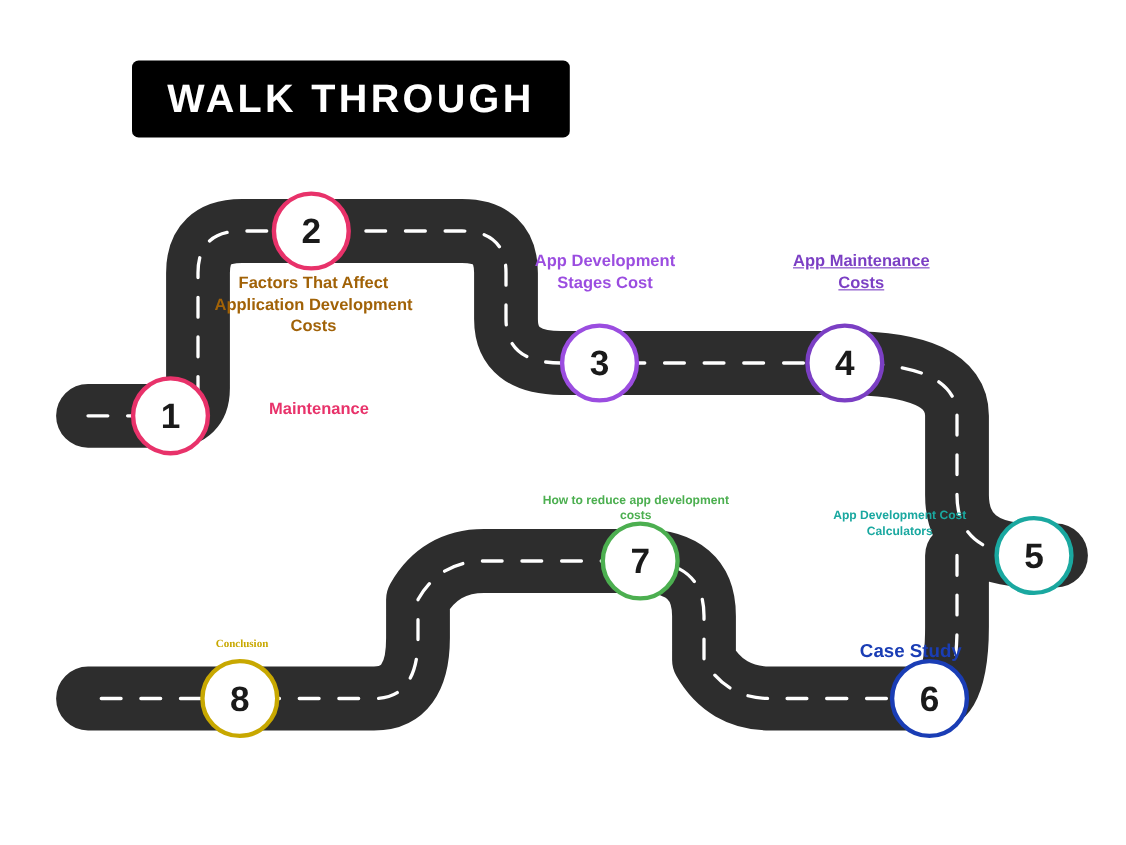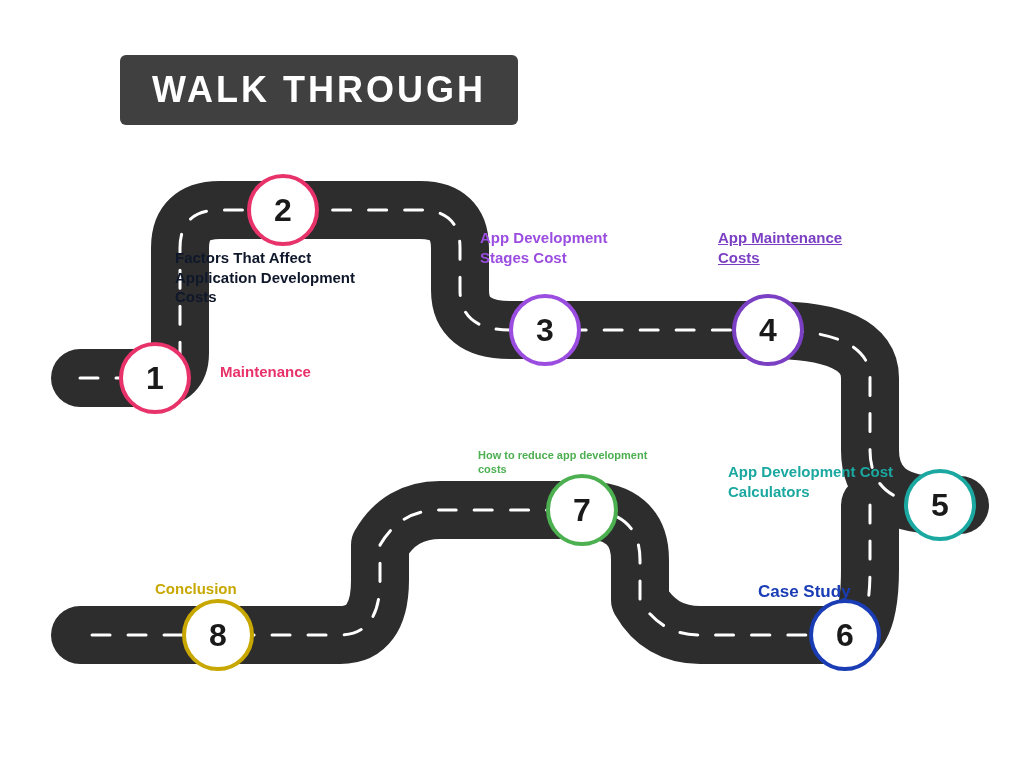--- a/index.html
+++ b/index.html
@@ -9,21 +9,21 @@
       background: #ffffff;
       font-family: Arial, sans-serif;
       overflow: hidden;
       position: relative;
     }
 
     .title-box {
       position: absolute;
       top: 55px;
       left: 120px;
-      background: #404040;
+      background: #000000;
       padding: 14px 32px;
       border-radius: 6px;
     }
     .title-box span {
       color: white;
       font-size: 36px;
       font-weight: 900;
       letter-spacing: 3px;
     }
 
@@ -46,20 +46,21 @@
       font-size: 32px;
       font-weight: 900;
       color: #1a1a1a;
       background: white;
       z-index: 10;
     }
 
     .label {
       position: absolute;
       font-weight: 700;
+      text-align: center;
       line-height: 1.3;
       z-index: 10;
     }
   </style>
 </head>
 <body>
 
 <svg class="road-svg" viewBox="0 0 1024 768" xmlns="http://www.w3.org/2000/svg">
 
   <path d="
@@ -135,26 +136,26 @@
 </svg>
 
 <div class="title-box">
   <span>WALK THROUGH</span>
 </div>
 
 <div id="steps-container">
     <div class="circle" style="width: 72px; height: 72px; left: 119px; top: 342px; border: 4px solid rgb(232, 50, 106); box-shadow: rgb(232, 50, 106) 0px 0px 0px 0px; font-size: 32px; font-weight: 900; color: rgb(26, 26, 26);">1</div>
     <div class="label" style="left: 220px; top: 362px; width: 140px; color: rgb(232, 50, 106); font-size: 15px;">Maintenance</div>
     <div class="circle" style="width: 72px; height: 72px; left: 247px; top: 174px; border: 4px solid rgb(232, 50, 106); box-shadow: rgb(232, 50, 106) 0px 0px 0px 0px; font-size: 32px; font-weight: 900; color: rgb(26, 26, 26);">2</div>
-    <div class="label" style="left: 175px; top: 248px; width: 220px; color: #0f172a; font-size: 15px;">Factors That Affect Application Development Costs</div>
+    <div class="label" style="left: 175px; top: 248px; width: 220px; color: #a16207; font-size: 15px;">Factors That Affect Application Development Costs</div>
     <div class="circle" style="width: 72px; height: 72px; left: 509px; top: 294px; border: 4px solid rgb(155, 77, 224); box-shadow: rgb(155, 77, 224) 0px 0px 0px 0px; font-size: 32px; font-weight: 900; color: rgb(26, 26, 26);">3</div>
     <div class="label" style="left: 480px; top: 228px; width: 140px; color: rgb(155, 77, 224); font-size: 15px;">App Development Stages Cost</div>
     <div class="circle" style="width: 72px; height: 72px; left: 732px; top: 294px; border: 4px solid rgb(123, 63, 196); box-shadow: rgb(123, 63, 196) 0px 0px 0px 0px; font-size: 32px; font-weight: 900; color: rgb(26, 26, 26);">4</div>
     <div class="label" style="left: 718px; top: 228px; width: 130px; color: rgb(123, 63, 196); font-size: 15px; text-decoration: underline;">App Maintenance Costs</div>
     <div class="circle" style="width: 72px; height: 72px; left: 904px; top: 469px; border: 4px solid rgb(26, 168, 160); box-shadow: rgb(26, 168, 160) 0px 0px 0px 0px; font-size: 32px; font-weight: 900; color: rgb(26, 26, 26);">5</div>
-    <div class="label" style="left: 728px; top: 462px; width: 180px; color: rgb(26, 168, 160); font-size: 15px;">App Development Cost Calculators</div>
+    <div class="label" style="left: 728px; top: 462px; width: 180px; color: rgb(26, 168, 160); font-size: 11px;">App Development Cost Calculators</div>
     <div class="circle" style="width: 72px; height: 72px; left: 809px; top: 599px; border: 4px solid rgb(26, 61, 181); box-shadow: rgb(26, 61, 181) 0px 0px 0px 0px; font-size: 32px; font-weight: 900; color: rgb(26, 26, 26);">6</div>
     <div class="label" style="left: 758px; top: 581px; width: 140px; color: rgb(26, 61, 181); font-size: 17px;">Case Study</div>
     <div class="circle" style="width: 72px; height: 72px; left: 546px; top: 474px; border: 4px solid rgb(76, 175, 80); box-shadow: rgb(76, 175, 80) 0px 0px 0px 0px; font-size: 32px; font-weight: 900; color: rgb(26, 26, 26);">7</div>
     <div class="label" style="left: 478px; top: 448px; width: 200px; color: rgb(76, 175, 80); font-size: 11px;">How to reduce app development costs</div>
     <div class="circle" style="width: 72px; height: 72px; left: 182px; top: 599px; border: 4px solid rgb(200, 168, 0); box-shadow: rgb(200, 168, 0) 0px 0px 0px 0px; font-size: 32px; font-weight: 900; color: rgb(26, 26, 26);">8</div>
-    <div class="label" style="left: 155px; top: 579px; width: 130px; color: rgb(200, 168, 0); font-size: 15px;">Conclusion</div>
+    <div class="label" style="left: 155px; top: 579px; width: 130px; color: rgb(200, 168, 0); font-size: 10px; font-family: Liberation Serif, serif;">Conclusion</div>
   </div>
 
 </body></html>

